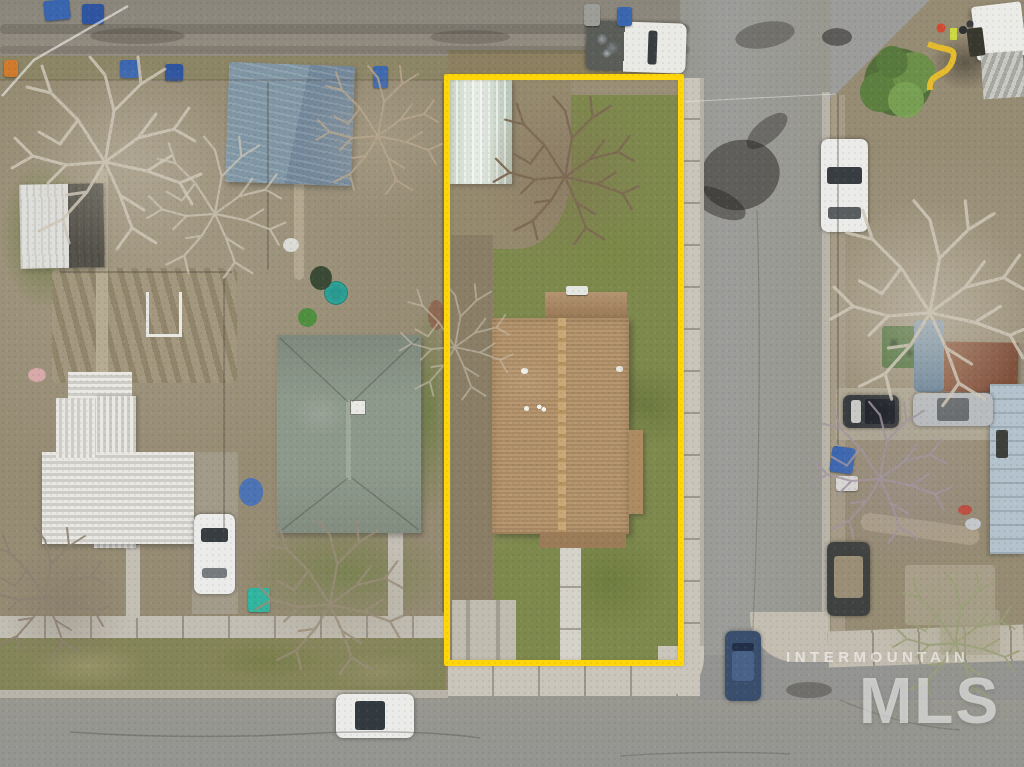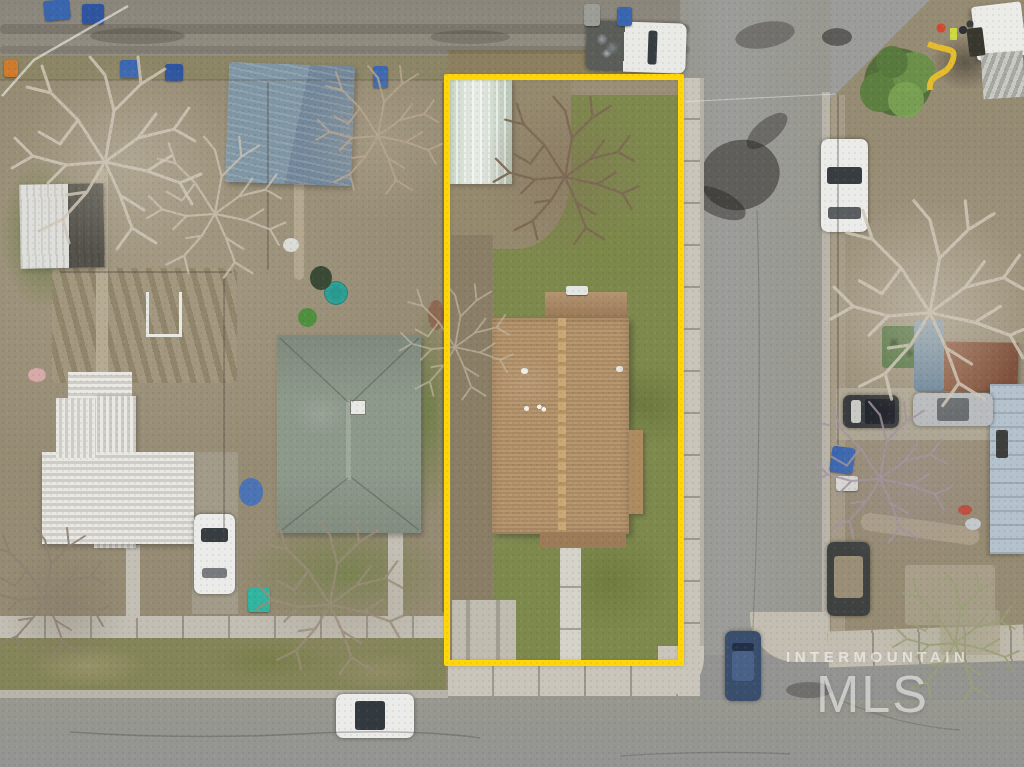--- a/index.html
+++ b/index.html
@@ -34,22 +34,22 @@
   .jointsH{background-image:repeating-linear-gradient(90deg, transparent 0 44px, rgba(100,95,85,.45) 44px 46px);}
   .jointsV{background-image:repeating-linear-gradient(180deg, transparent 0 40px, rgba(100,95,85,.45) 40px 42px);}
   .ribV{background-image:repeating-linear-gradient(90deg,#e9e8e3 0 3px,#cdccc6 3px 6px);}
   .ribH{background-image:repeating-linear-gradient(180deg,#e9e8e3 0 3px,#cdccc6 3px 6px);}
   .car{position:absolute;border-radius:7px;box-shadow:0 0 4px rgba(0,0,0,.45);}
   .glass{position:absolute;background:#383d42;border-radius:3px;}
   .bin{position:absolute;border-radius:3px;box-shadow:0 1px 2px rgba(0,0,0,.4);}
   .blob{position:absolute;border-radius:50%;}
   .wm1{position:absolute;left:786px;top:648px;z-index:30;white-space:nowrap;
        font-size:15px;font-weight:600;letter-spacing:4.5px;color:var(--watermark);}
-  .wm2{position:absolute;left:816px;top:664px;z-index:30;white-space:nowrap;
-       font-size:52px;font-weight:400;letter-spacing:2px;color:var(--watermark);
+  .wm2{position:absolute;left:859px;top:664px;z-index:30;white-space:nowrap;
+       font-size:64px;font-weight:700;letter-spacing:2px;color:var(--watermark);
        text-shadow:0 2px 4px rgba(80,80,80,.25);}
   svg.overlay{position:absolute;inset:0;z-index:12;pointer-events:none;}
 </style>
 </head>
 <body>
 
 <div class="stage">
 
   <div class="abs z0" style="left:0;top:0;width:695px;height:80px;background:linear-gradient(180deg,#8a867c,#968f82);"></div>
   <div class="abs z1" style="left:0;top:24px;width:690px;height:10px;background:rgba(60,55,48,.22);border-radius:5px;"></div>

